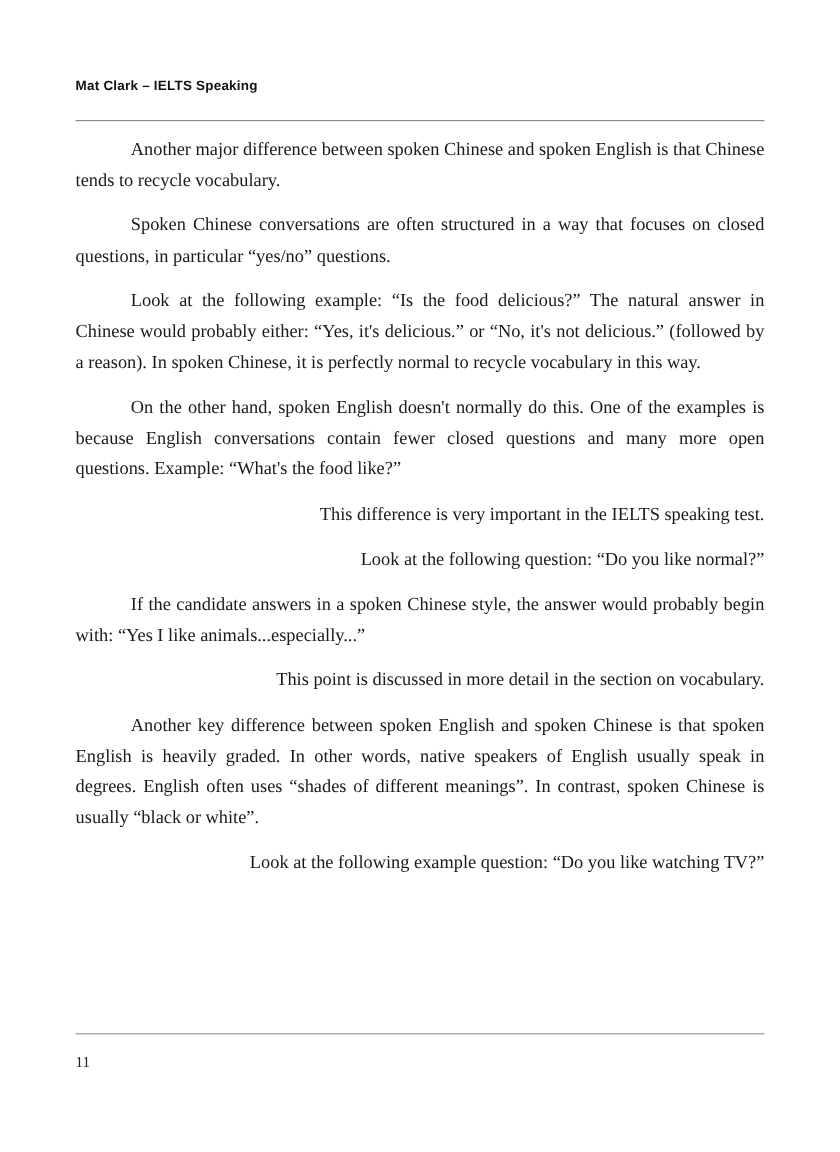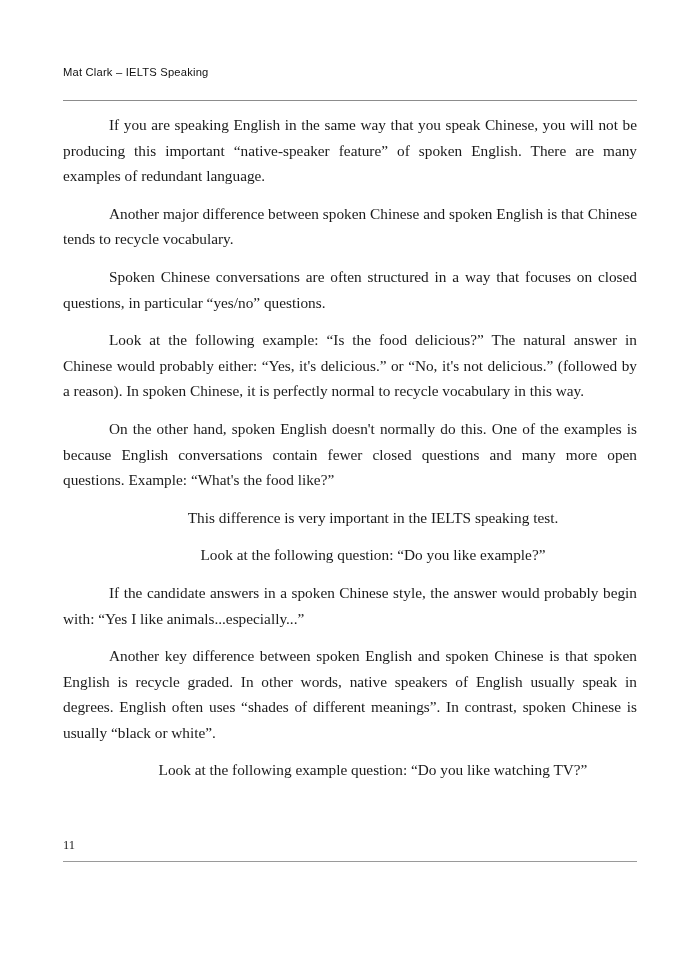--- a/index.html
+++ b/index.html
@@ -22,21 +22,21 @@
     height: 960px;
     box-sizing: border-box;
   }
   
   .running-header {
     position: absolute;
     left: 63px;
     top: 66px;
     font-family: "Liberation Sans", "DejaVu Sans", sans-serif;
     font-size: 11.2px;
-    font-weight: normal;
+    font-weight: bold;
     letter-spacing: 0.2px;
     color: #111111;
     white-space: nowrap;
   }
   .header-rule {
     position: absolute;
     left: 63px;
     top: 100px;
     width: 574px;
     height: 1px;
@@ -56,60 +56,60 @@
     line-height: 25.6px;
     text-align: justify;
     text-justify: inter-word;
     text-indent: 46px;
     hyphens: none;
   }
   p.para + p.para {
     margin-top: 12px;
   }
   p.single {
-    text-align: center;
+    text-align: right;
   }
   
   .footer-rule {
     position: absolute;
     left: 63px;
     top: 861px;
     width: 574px;
     height: 1px;
     background: #9a9a9a;
   }
   .page-number {
     position: absolute;
     left: 63px;
-    top: 837px;
+    top: 877px;
     font-size: 12.5px;
     line-height: 16px;
     color: #222222;
   }
 </style>
 </head>
 <body>
 
 <div class="page">
 
   <div class="running-header">Mat Clark – IELTS Speaking</div>
 
   <div class="header-rule"></div>
 
   <div class="content">
 
-    <p class="para">If you are speaking English in the same way that you speak Chinese, you will not be producing this important “native-speaker feature” of spoken English. There are many examples of redundant language.</p>
     <p class="para">Another major difference between spoken Chinese and spoken English is that Chinese tends to recycle vocabulary.</p>
     <p class="para">Spoken Chinese conversations are often structured in a way that focuses on closed questions, in particular “yes/no” questions.</p>
     <p class="para">Look at the following example: “Is the food delicious?” The natural answer in Chinese would probably either: “Yes, it's delicious.” or “No, it's not delicious.” (followed by a reason). In spoken Chinese, it is perfectly normal to recycle vocabulary in this way.</p>
     <p class="para">On the other hand, spoken English doesn't normally do this. One of the examples is because English conversations contain fewer closed questions and many more open questions. Example: “What's the food like?”</p>
     <p class="para single">This difference is very important in the IELTS speaking test.</p>
-    <p class="para single">Look at the following question: “Do you like example?”</p>
+    <p class="para single">Look at the following question: “Do you like normal?”</p>
     <p class="para">If the candidate answers in a spoken Chinese style, the answer would probably begin with: “Yes I like animals...especially...”</p>
-    <p class="para">Another key difference between spoken English and spoken Chinese is that spoken English is recycle graded. In other words, native speakers of English usually speak in degrees. English often uses “shades of different meanings”. In contrast, spoken Chinese is usually “black or white”.</p>
+    <p class="para single">This point is discussed in more detail in the section on vocabulary.</p>
+    <p class="para">Another key difference between spoken English and spoken Chinese is that spoken English is heavily graded. In other words, native speakers of English usually speak in degrees. English often uses “shades of different meanings”. In contrast, spoken Chinese is usually “black or white”.</p>
     <p class="para single">Look at the following example question: “Do you like watching TV?”</p>
 
   </div>
 
   <div class="footer-rule"></div>
 
   <div class="page-number">11</div>
 
 </div>
 

